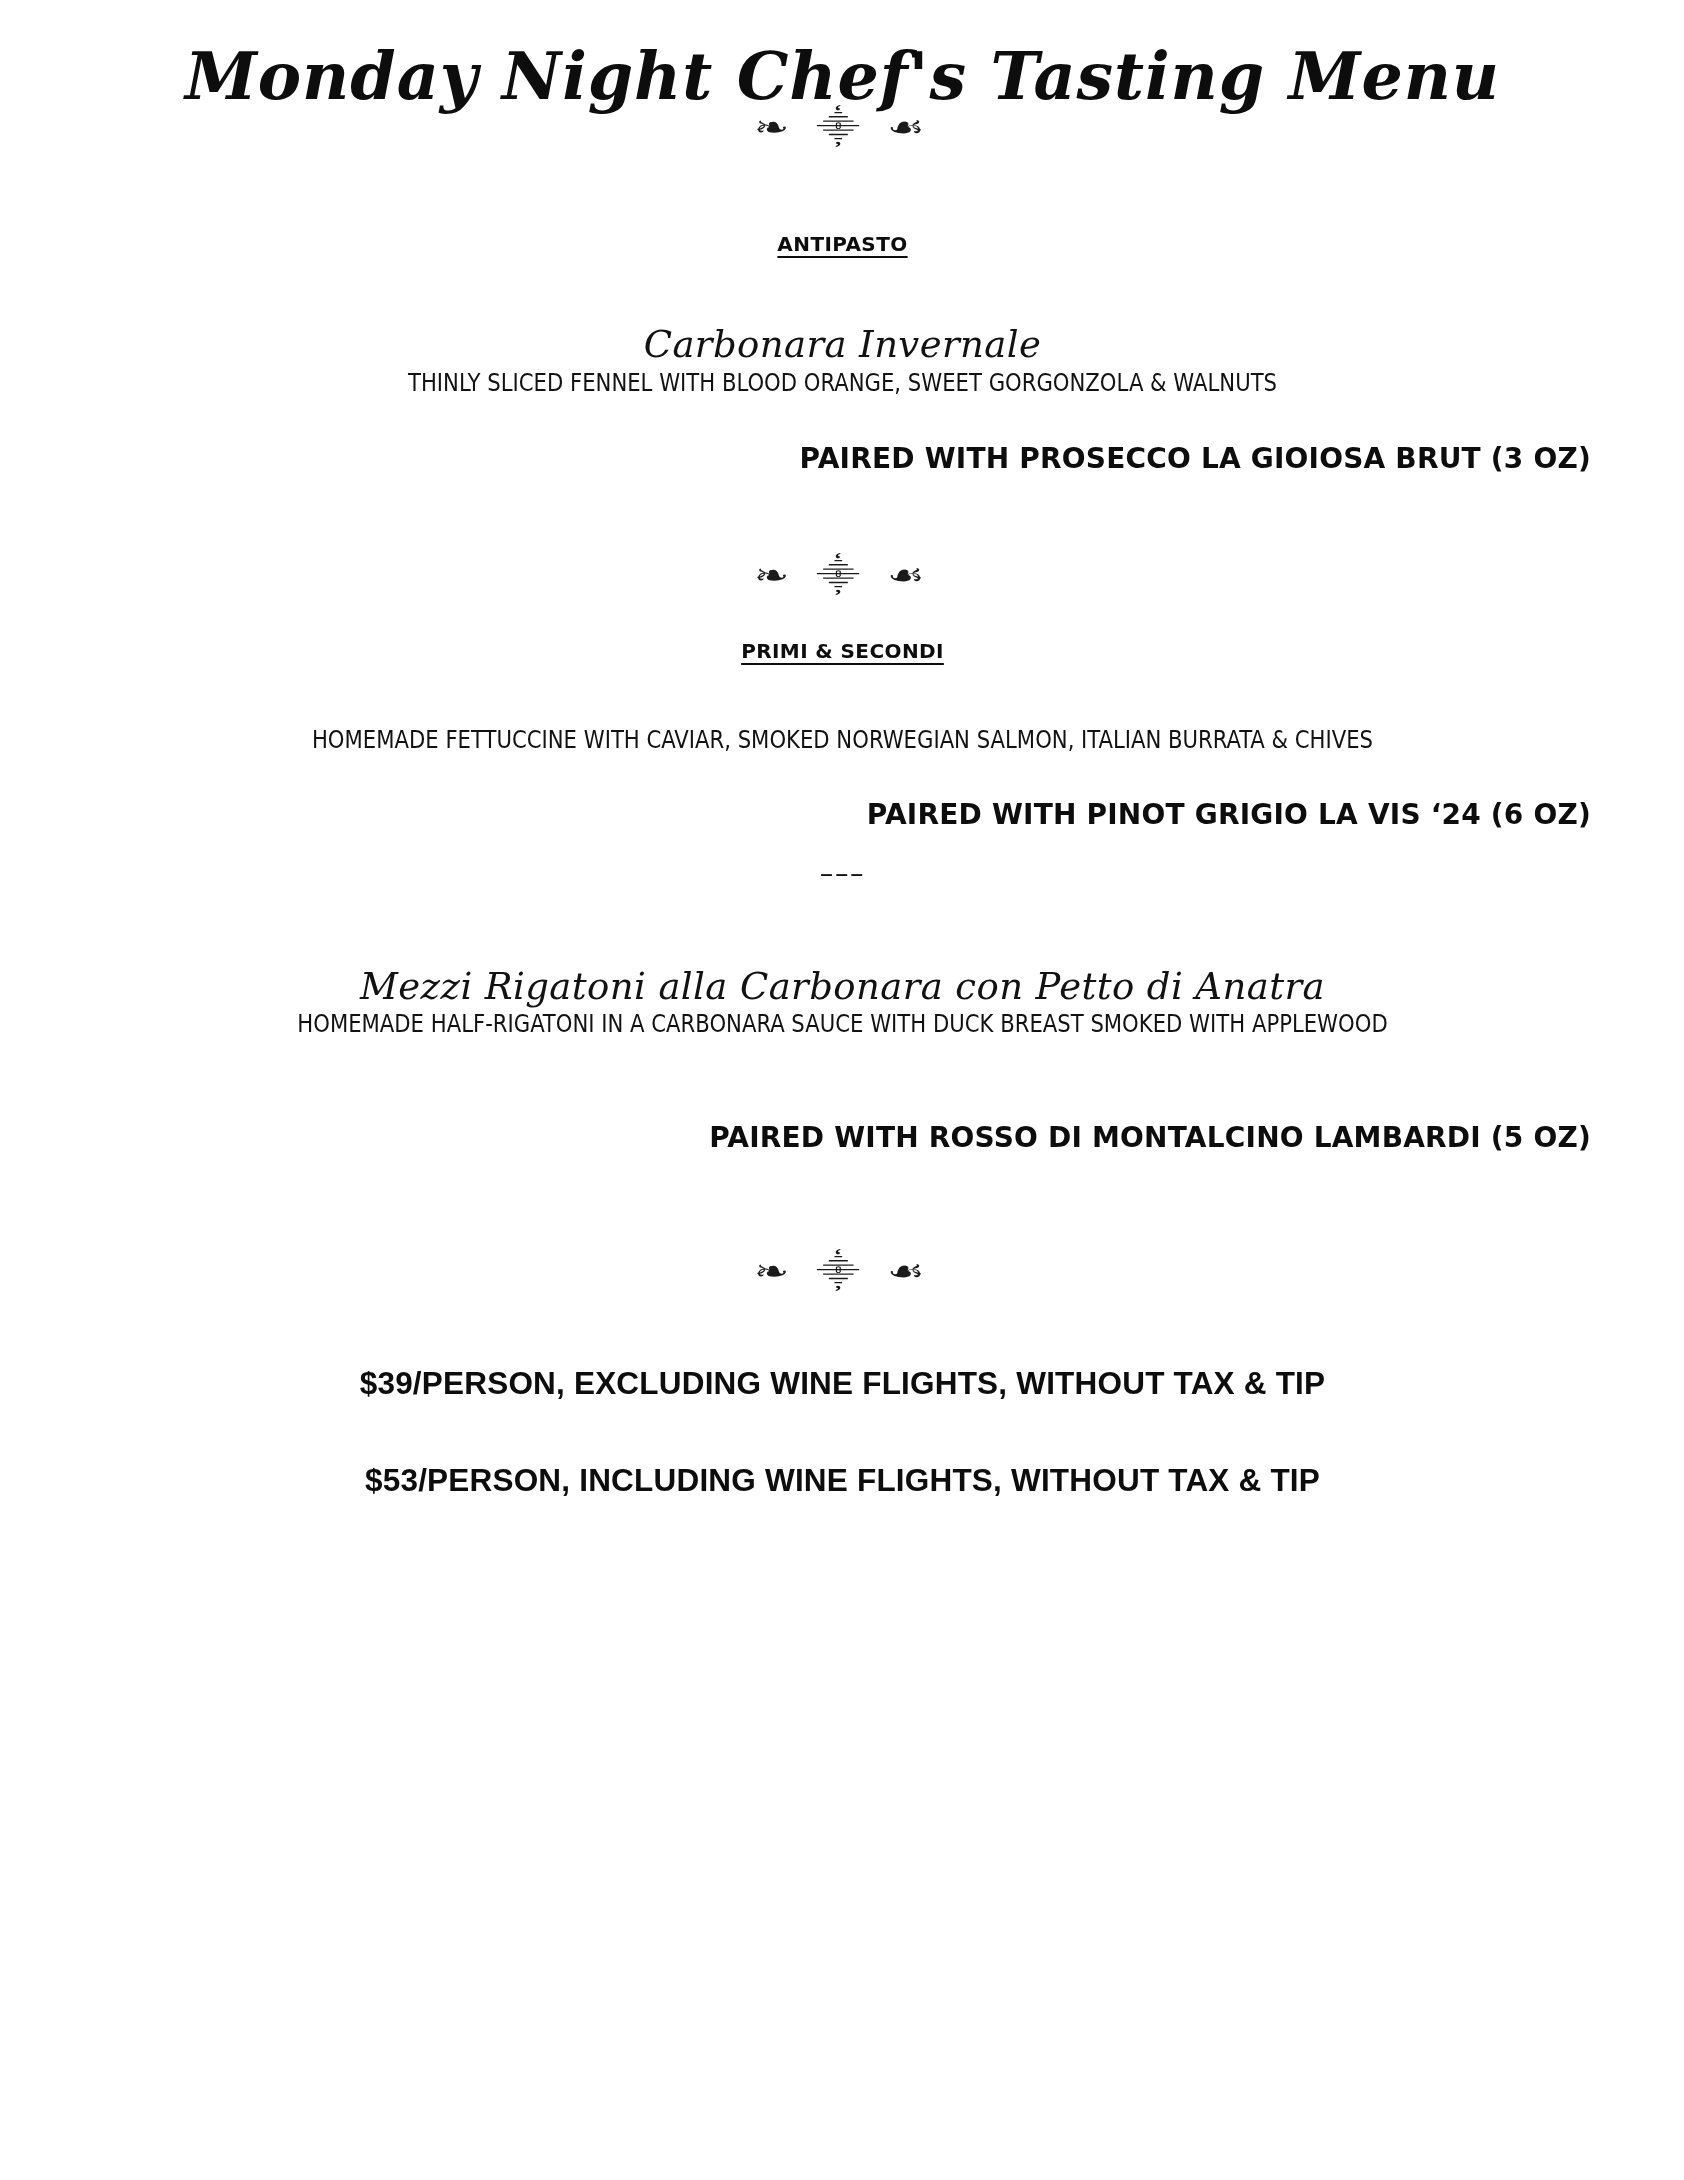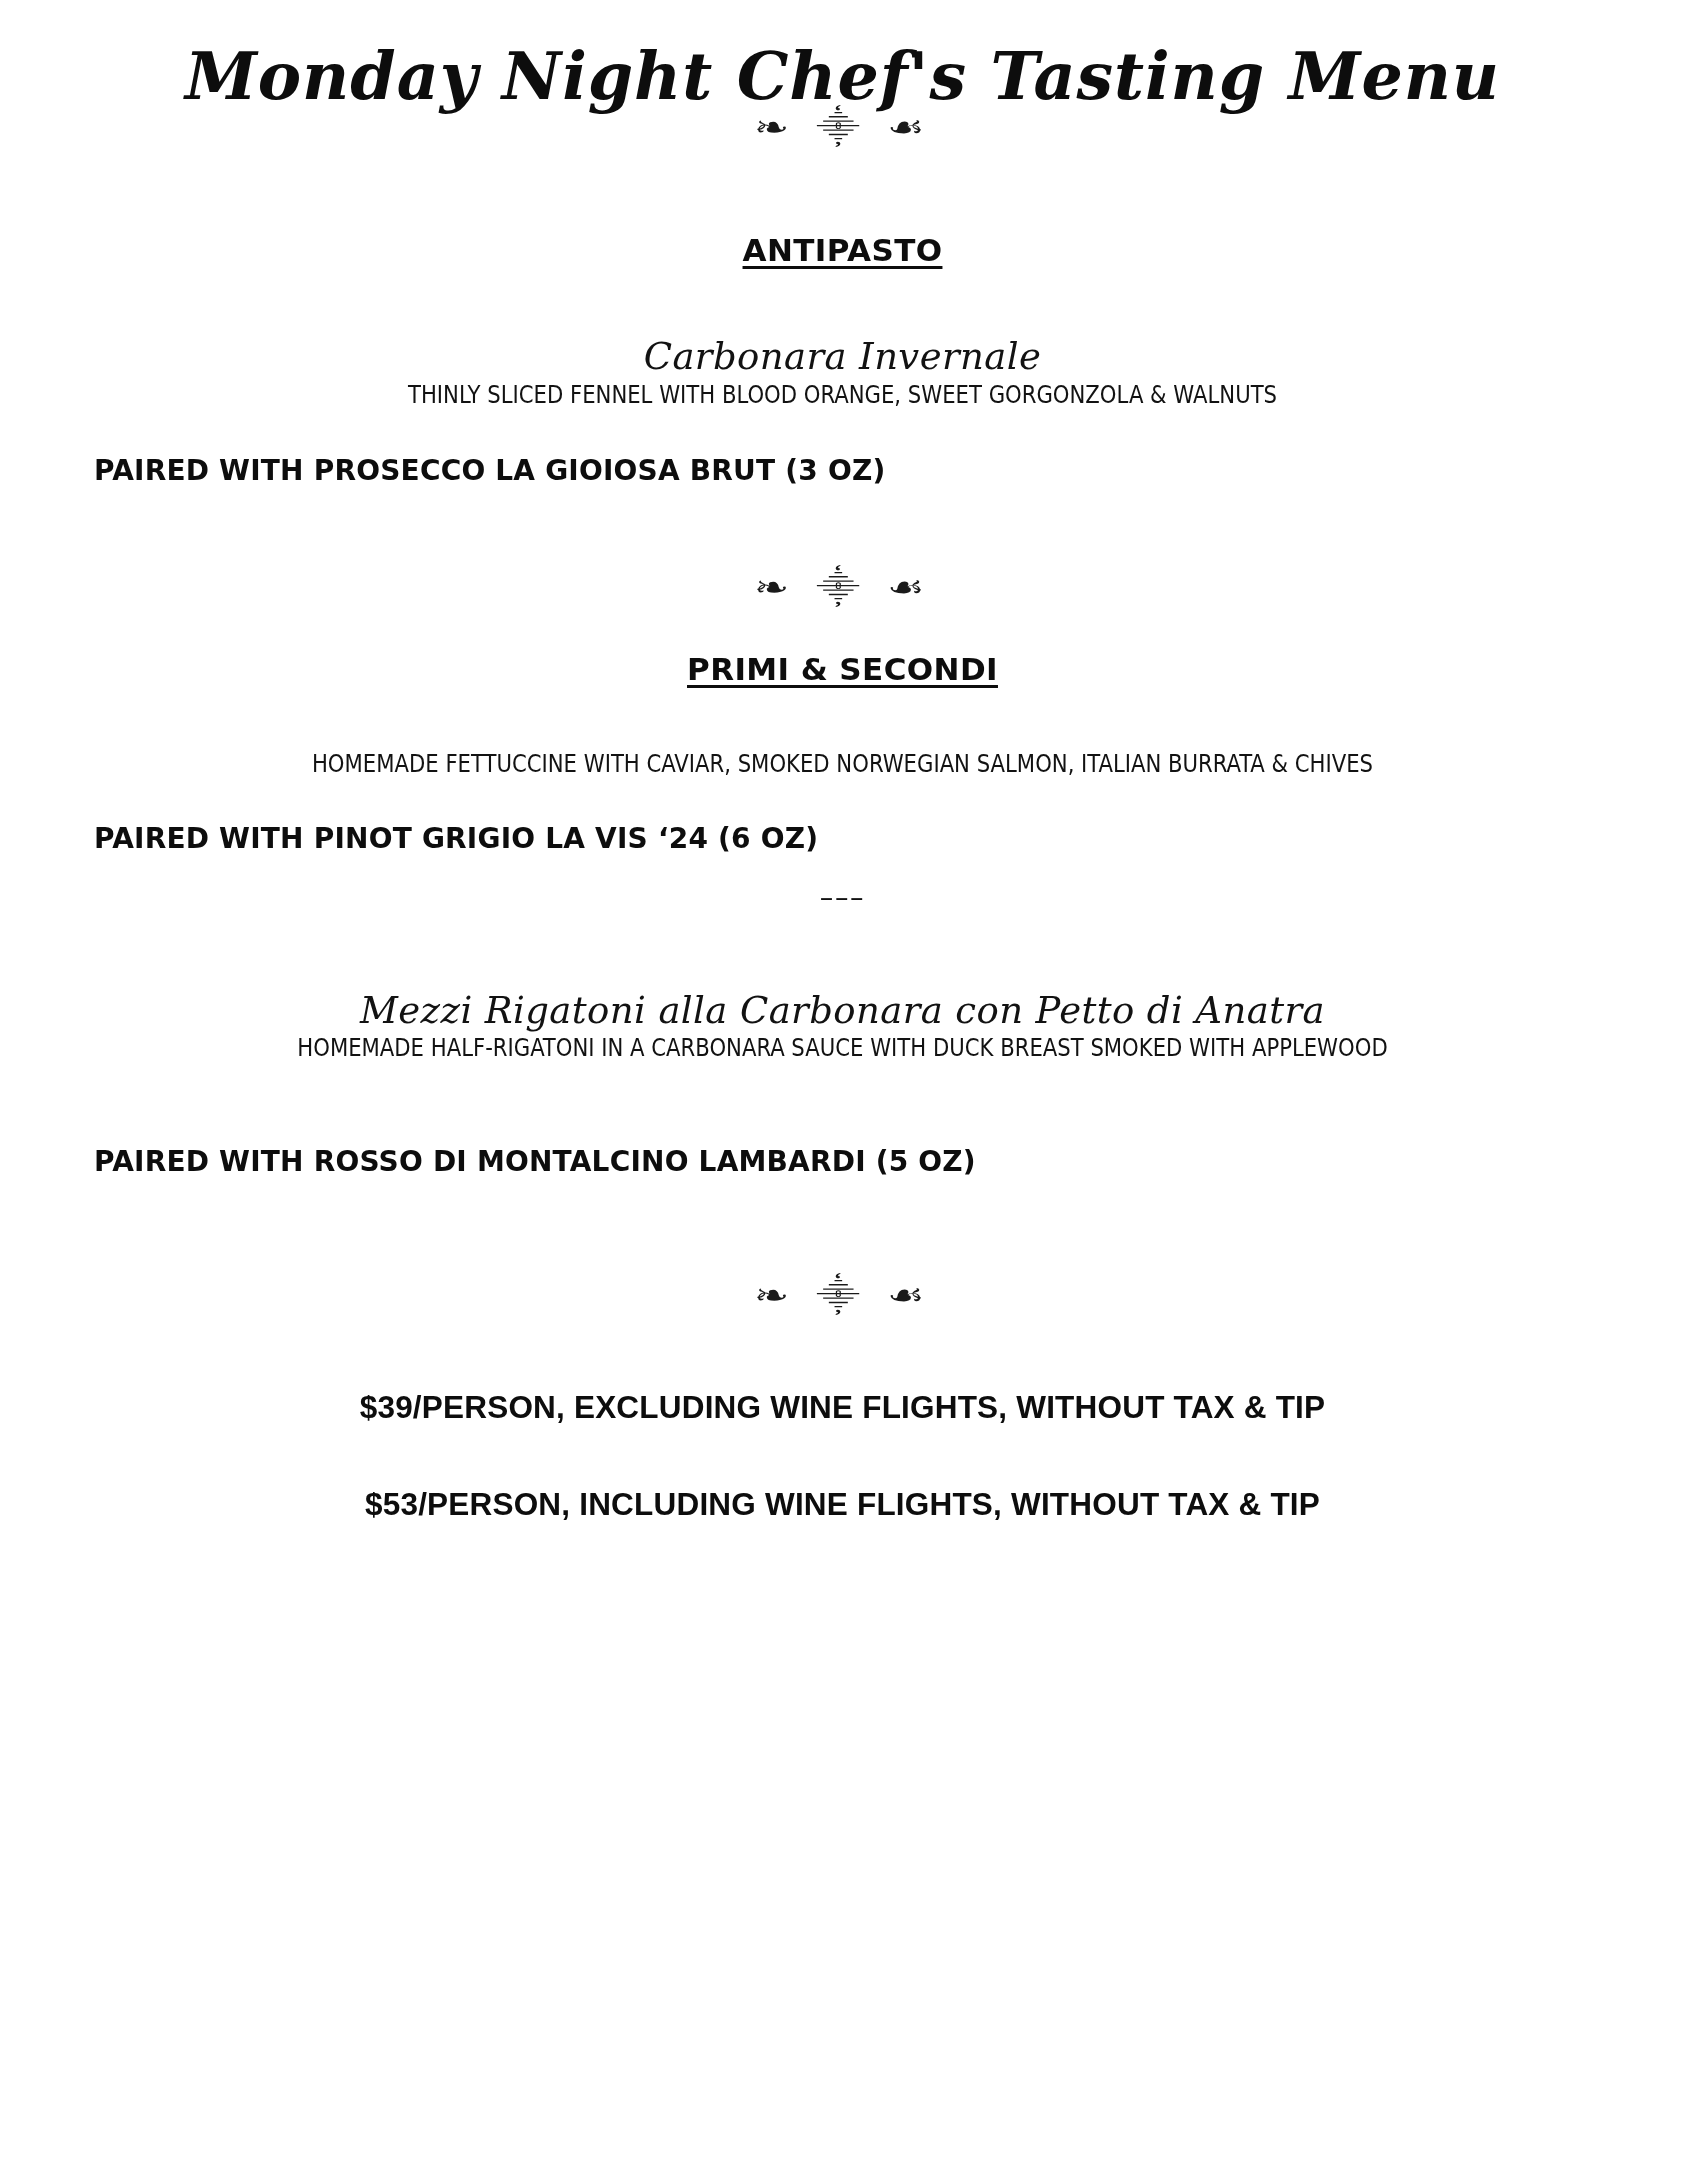--- a/index.html
+++ b/index.html
@@ -44,21 +44,21 @@
   }
   .divider .orn {
     display: inline-block;
     transform: scaleX(1.35);
   }
 
   .section-heading {
     text-align: center;
     font-family: "DejaVu Sans", sans-serif;
     font-weight: bold;
-    font-size: 31px;
+    font-size: 20px;
     letter-spacing: 0.4px;
     text-decoration: underline;
     text-underline-offset: 5.1px;
     color: #0d0d0d;
   }
 
   .dish {
     text-align: center;
   }
   .dish-name {
@@ -74,21 +74,21 @@
     font-size: 25.6px;
     letter-spacing: 0px;
     line-height: 1.2;
     color: #121212;
     transform: scaleX(0.92);
     transform-origin: center;
     white-space: nowrap;
   }
 
   .pairing {
-    text-align: left;
+    text-align: right;
     font-family: "DejaVu Sans", sans-serif;
     font-weight: bold;
     font-size: 28px;
     letter-spacing: 0.2px;
     color: #0d0d0d;
   }
 
   .dash-sep {
     text-align: center;
     font-family: "DejaVu Sans", sans-serif;

